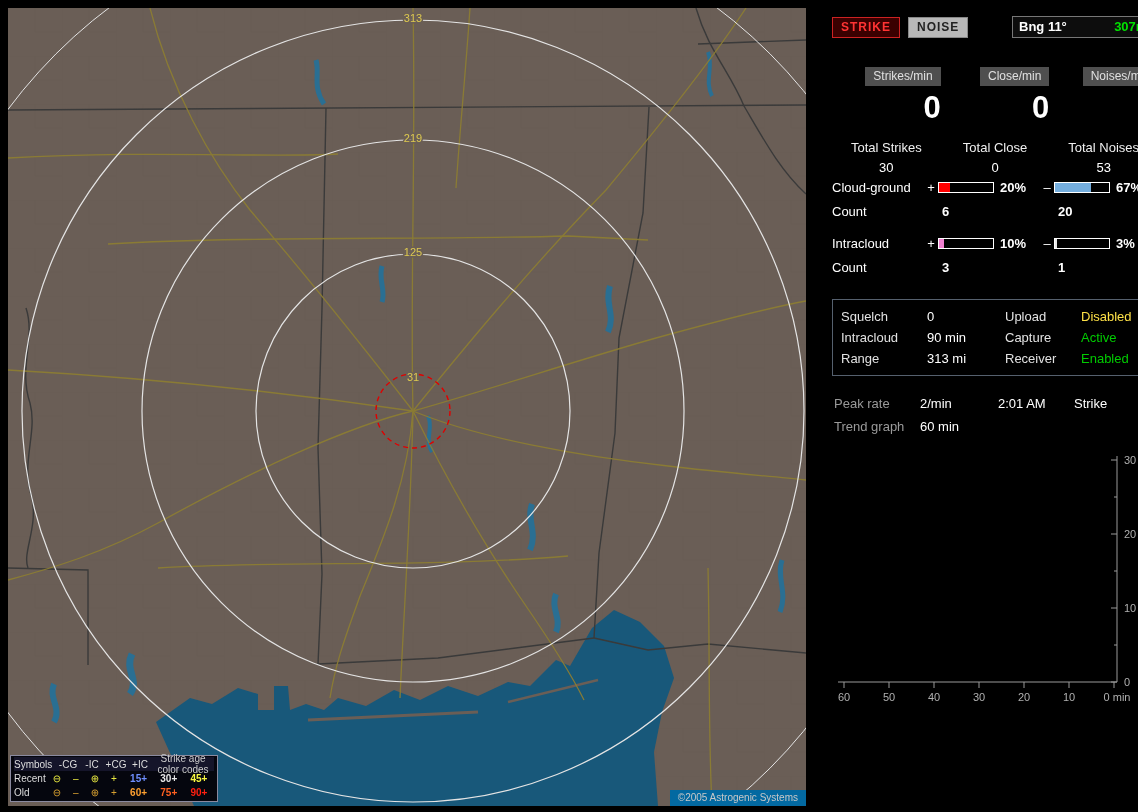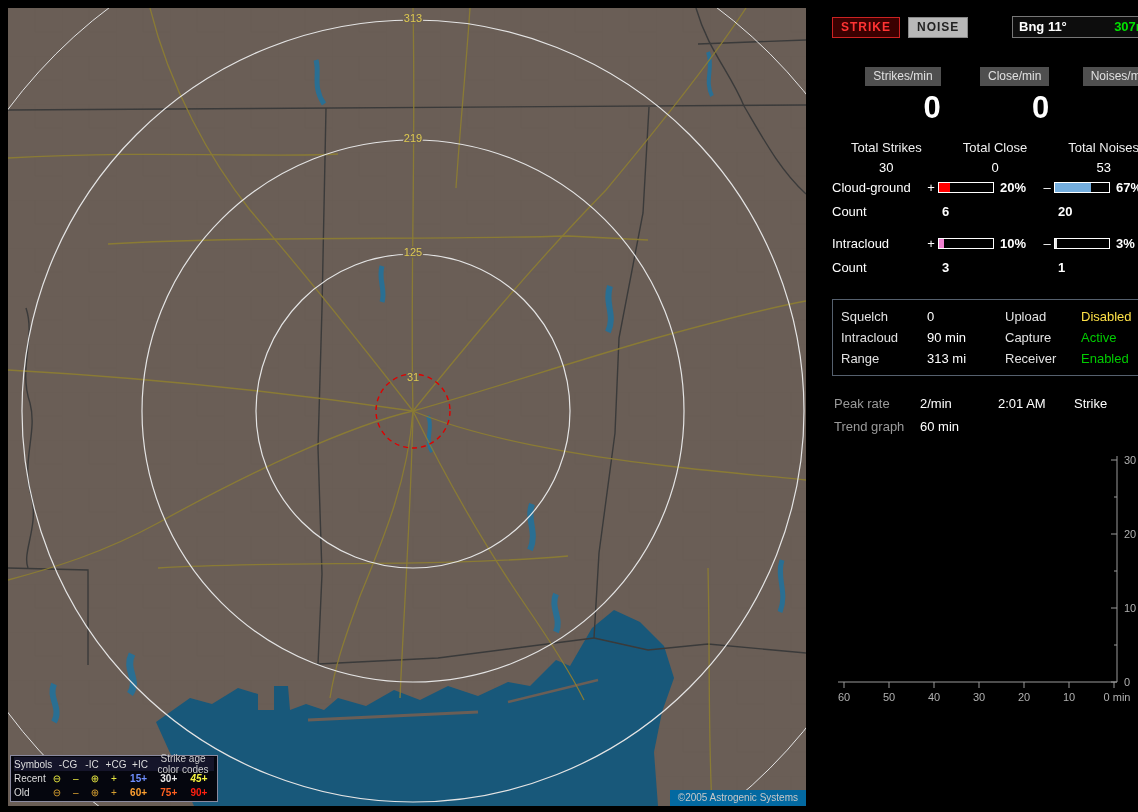--- a/index.html
+++ b/index.html
@@ -148,21 +148,21 @@
         <span class="leg-ages-head">Strike age color codes</span>
       </div>
       <div class="leg-row">
         <span class="leg-c0">Recent</span>
         <span class="leg-sym" style="color: rgb(232, 232, 64);">⊖</span>
         <span class="leg-sym" style="color: rgb(232, 232, 64);">–</span>
         <span class="leg-sym" style="color: rgb(232, 232, 64);">⊕</span>
         <span class="leg-sym" style="color: rgb(232, 232, 64);">+</span>
         <span class="leg-age" style="color: rgb(111, 143, 255);">15+</span>
         <span class="leg-age" style="color: rgb(232, 232, 232);">30+</span>
-        <span class="leg-age" style="color: rgb(248, 248, 64); font-style: italic;">45+</span>
+        <span class="leg-age" style="color: rgb(248, 248, 64);">45+</span>
       </div>
       <div class="leg-row">
         <span class="leg-c0">Old</span>
         <span class="leg-sym" style="color: rgb(216, 160, 48);">⊖</span>
         <span class="leg-sym" style="color: rgb(216, 160, 48);">–</span>
         <span class="leg-sym" style="color: rgb(216, 160, 48);">⊕</span>
         <span class="leg-sym" style="color: rgb(216, 160, 48);">+</span>
         <span class="leg-age" style="color: rgb(255, 160, 48);">60+</span>
         <span class="leg-age" style="color: rgb(255, 96, 32);">75+</span>
         <span class="leg-age" style="color: rgb(255, 32, 16);">90+</span>

